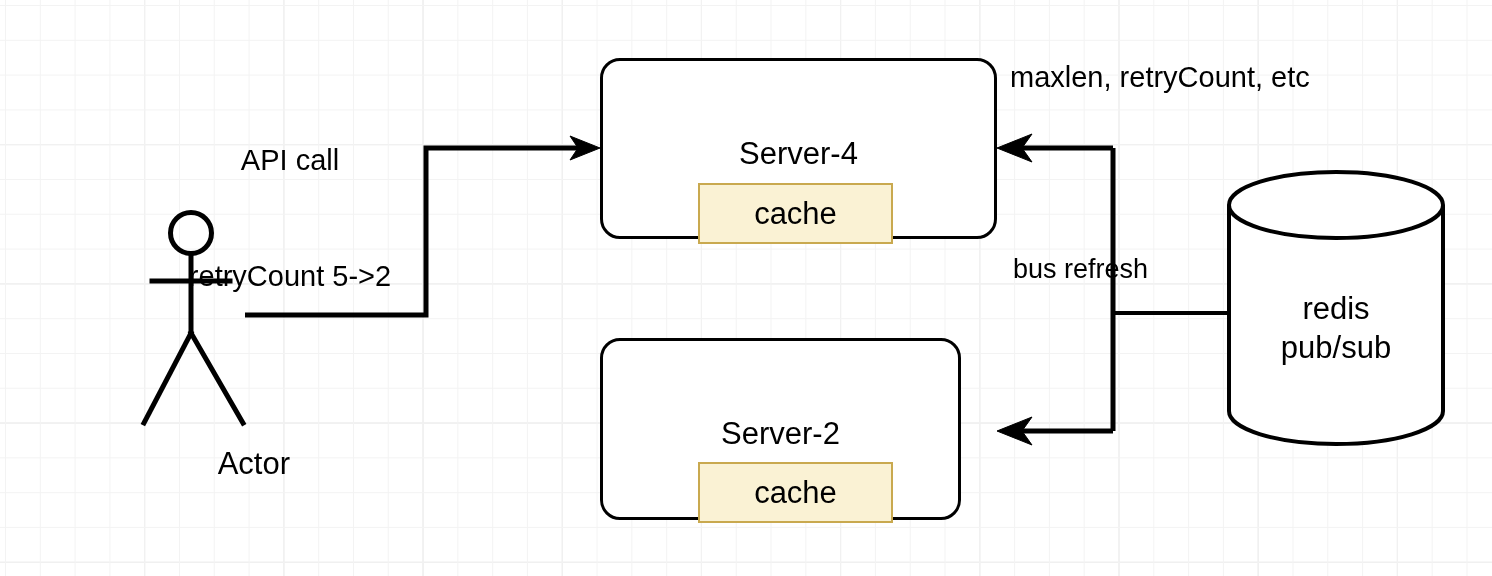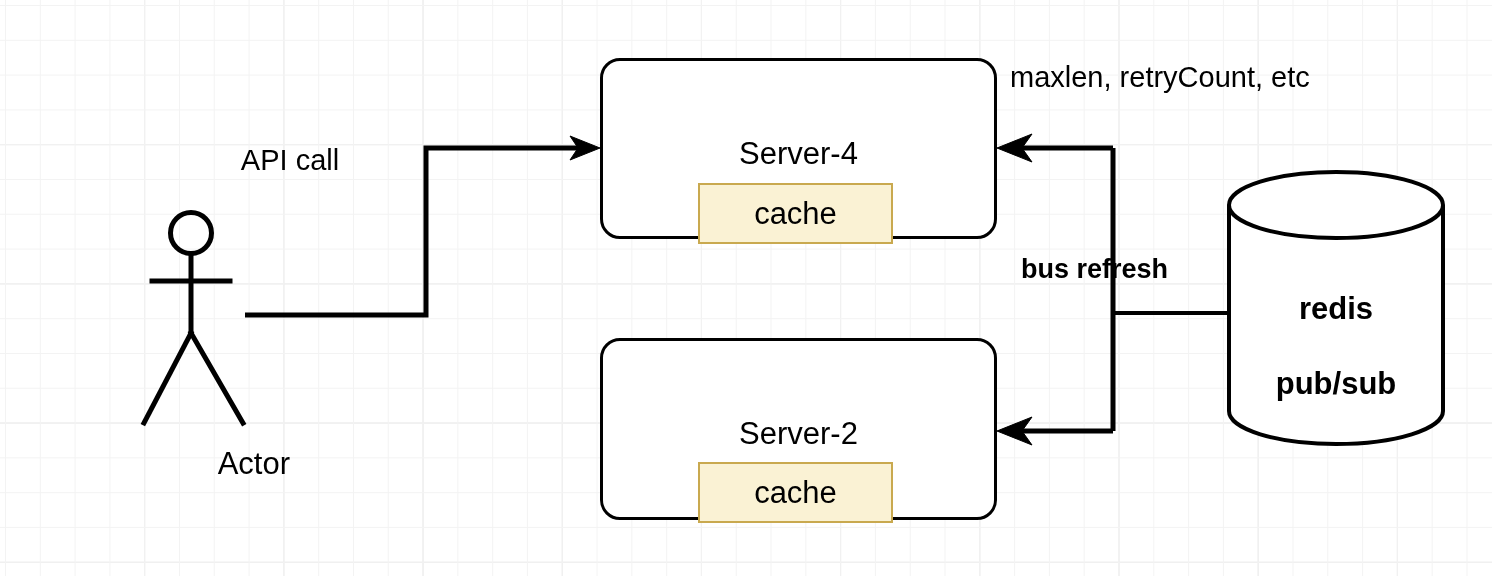--- a/index.html
+++ b/index.html
@@ -66,40 +66,38 @@
   }
   .free-text {
     position: absolute;
     color: #000000;
     font-size: 29px;
     line-height: 1.34;
     white-space: pre;
     text-align: center;
   }
   .free-text.bold {
-    font-weight: bold;
+    font-weight: normal;
     font-size: 27px;
-    margin-left: 8px;
   }
   .actor-label {
     position: absolute;
     font-size: 31px;
     color: #000000;
     text-align: right;
     white-space: nowrap;
   }
   .cyl-label {
     position: absolute;
     width: 100%;
     text-align: center;
     font-size: 31px;
     color: #000000;
     line-height: 1.26;
     white-space: nowrap;
-    font-weight: bold;
   }
 </style>
 </head>
 <body>
 
 <div id="canvas">
 
   <svg class="layer" width="1492" height="576" viewBox="0 0 1492 576" xmlns="http://www.w3.org/2000/svg">
 
     <g fill="none" stroke="#000000" stroke-width="5" stroke-linecap="square">
@@ -138,34 +136,35 @@
     </g>
   </svg>
 
   <div class="node-box" style="left:600px; top:58px; width:397px; height:181px;">
     <div class="node-label" style="top:76px;">Server-4</div>
   </div>
   <div class="cache-box" style="left:698px; top:183px; width:195px; height:61px;">
     <span>cache</span>
   </div>
 
-  <div class="node-box" style="left:600px; top:338px; width:397px; height:182px;">
+  <div class="node-box" style="left:600px; top:338px; width:361px; height:182px;">
     <div class="node-label" style="top:76px;">Server-2</div>
   </div>
   <div class="cache-box" style="left:698px; top:462px; width:195px; height:61px;">
     <span>cache</span>
   </div>
 
   <div style="position:absolute; left:1229px; top:289px; width:214px; height:90px;">
     <div class="cyl-label" style="top:0px;">redis</div>
-    <div class="cyl-label" style="top:39px;margin-top:36px;">pub/sub</div>
+    <div class="cyl-label" style="top:39px;">pub/sub</div>
   </div>
 
   <div class="free-text" style="left:50px; top:63px; width:480px;">
     <div>API call</div>
+    <div>retryCount 5-&gt;2</div>
   </div>
 
   <div class="free-text" style="left:1010px; top:58px; width:450px; text-align:left;">maxlen, retryCount, etc</div>
 
   <div class="free-text bold" style="left:1013px; top:251px; width:210px; text-align:left;">bus refresh</div>
 
   <div class="actor-label" style="left:100px; top:446px; width:190px;">Actor</div>
 
 </div>
 

